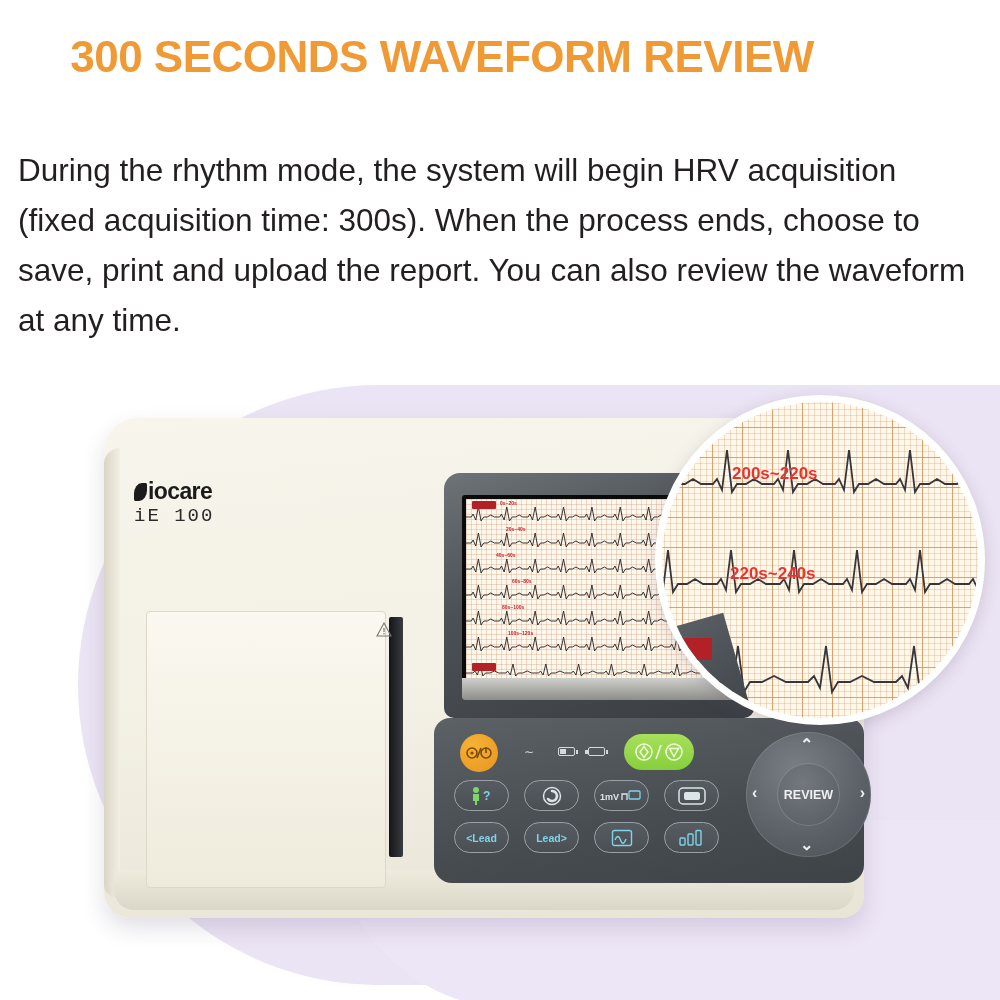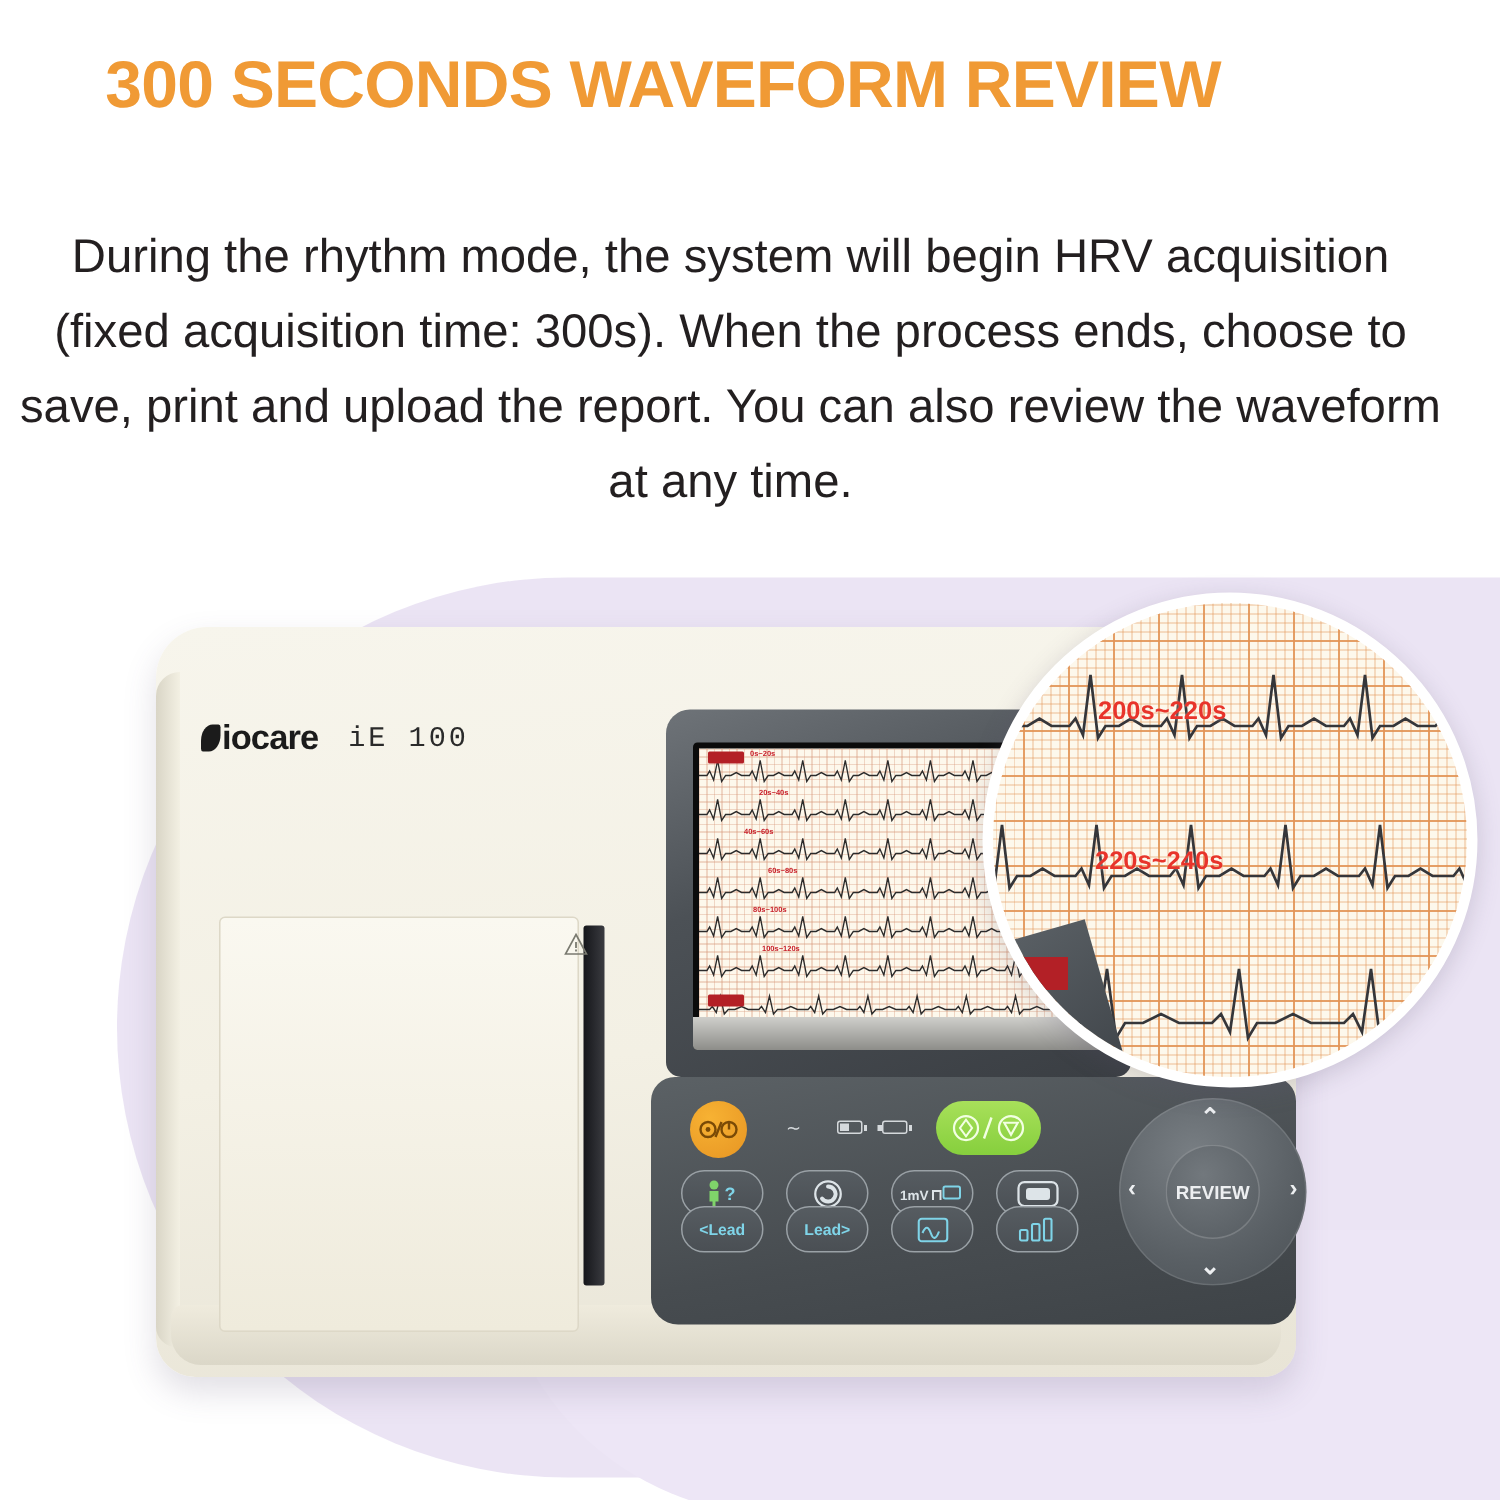--- a/index.html
+++ b/index.html
@@ -17,22 +17,21 @@
     top:32px; left:0; width:884px;
     text-align:center;
     font-size:44px;
     font-weight:bold;
     letter-spacing:-0.5px;
     color:#F09A35;
     font-family:"Liberation Sans", sans-serif;
   }
   .body-copy {
     position:absolute;
-    top:145px; left:5px; width:964px;
-    text-align:center;
+    top:145px; left:18px; width:964px;
     font-size:31.5px;
     line-height:50px;
     color:#231f20;
     font-family:"Liberation Sans", sans-serif;
   }
 
   
   .blob {
     position:absolute;
     left:78px; top:385px;
@@ -74,21 +73,21 @@
   .device-foot {
     position:absolute; left:10px; top:452px;
     width:740px; height:40px;
     background:linear-gradient(180deg,#EFEBDD,#DBD7C8);
     border-radius:8px 8px 20px 20px;
   }
 
   
   .brand {
     position:absolute; left:30px; top:60px;
-    display:flex; align-items:center; gap:20px;
+    display:flex; align-items:flex-start; flex-direction:column;
   }
   .brand-name {
     font-size:23px; font-weight:bold; color:#1b1b1b;
     font-family:"Liberation Sans", sans-serif; letter-spacing:-.6px;
   }
   .brand-leaf {
     display:inline-block; width:13px; height:18px;
     background:#1b1b1b; border-radius:60% 10% 60% 10%;
     transform:translateY(2px); margin-right:1px;
   }
@@ -195,21 +194,21 @@
 
   .kbtn {
     position:absolute;
     width:55px; height:31px; border-radius:16px;
     border:1.6px solid #9aa1a6;
     background:linear-gradient(180deg,#565C61,#4A4F54);
     display:flex; align-items:center; justify-content:center;
     color:#7FD4E8; font-size:10.5px; font-weight:bold;
     font-family:"Liberation Sans", sans-serif;
   }
-  .r2 { top:52px; } .r3 { top:76px; }
+  .r2 { top:52px; } .r3 { top:94px; }
   .c1 { left:8px; } .c2 { left:78px; } .c3 { left:148px; } .c4 { left:218px; }
 
   
   .dpad {
     position:absolute; left:300px; top:4px;
     width:125px; height:125px; border-radius:50%;
     background:radial-gradient(circle at 40% 30%,#787E83,#5A6065 60%,#4A5055);
     box-shadow:inset 0 0 0 1px rgba(255,255,255,.12);
   }
   .dpad-center {

